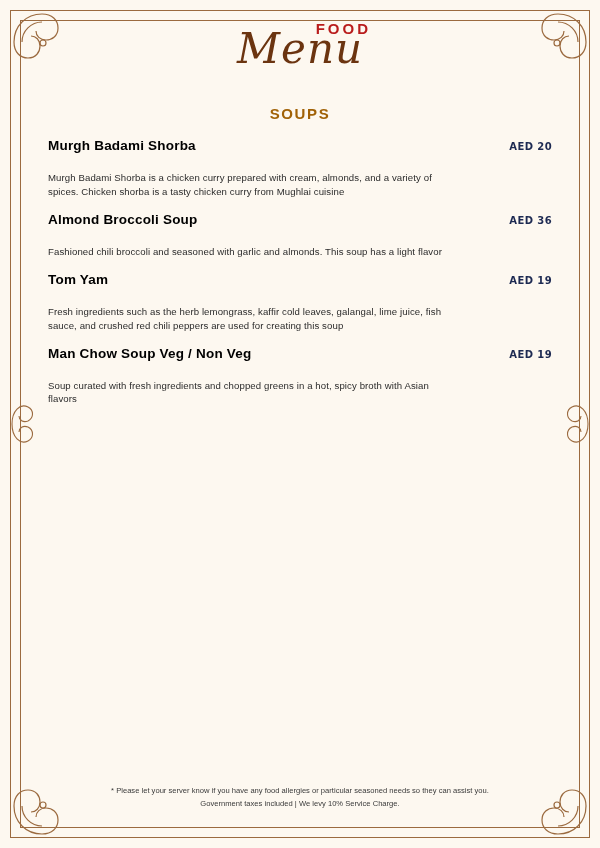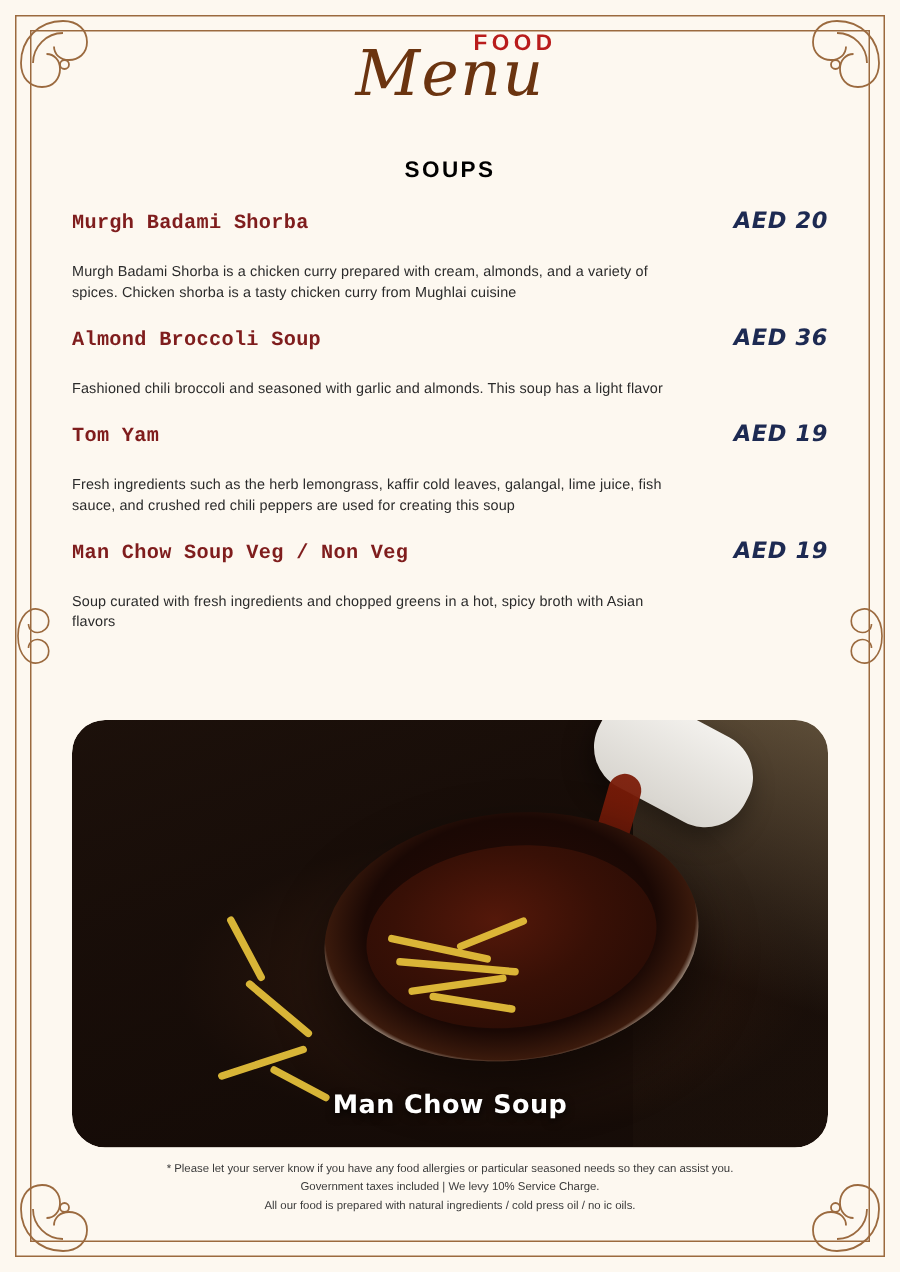--- a/index.html
+++ b/index.html
@@ -94,55 +94,54 @@
 
   .section-title {
     position: absolute;
     left: 0;
     right: 0;
     top: 105px;
     text-align: center;
     font-size: 15px;
     font-weight: 700;
     letter-spacing: 1.6px;
-    color: #000000;
+    color: #a16207;
   }
 
   
   .items {
     position: absolute;
     left: 48px;
     right: 48px;
     top: 138px;
   }
   .item {
     margin-bottom: 13px;
     position: relative;
   }
   .item-head {
     display: flex;
     align-items: baseline;
     justify-content: space-between;
   }
   .item-name {
-    font-family: Liberation Mono, monospace;
+    font-family: Liberation Sans, sans-serif;
     font-size: 13.5px;
-    color: #7f1d1d;
+    color: #000000;
     font-weight: 600;
     letter-spacing: 0.2px;
   }
   .item-price {
     font-family: "DejaVu Sans", sans-serif;
-    font-size: 15px;
+    font-size: 10px;
     color: #1d2a52;
     font-weight: 700;
     letter-spacing: 0.4px;
     white-space: nowrap;
     padding-left: 16px;
-    font-style: italic;
   }
   .item-desc {
     margin-top: 18px;
     font-size: 9.6px;
     line-height: 1.45;
     color: #2b2b2b;
     max-width: 405px;
     letter-spacing: 0.1px;
   }
 
@@ -358,44 +357,19 @@
     <div class="item">
       <div class="item-head">
         <div class="item-name">Man Chow Soup Veg / Non Veg</div>
         <div class="item-price">AED 19</div>
       </div>
       <div class="item-desc">Soup curated with fresh ingredients and chopped greens in a hot, spicy broth with Asian flavors</div>
     </div>
 
   </div>
 
-  <div class="photo-wrap">
-    <div class="photo"></div>
-    <div class="photo-corner-light"></div>
-
-    <div class="sauce-bottle"></div>
-    <div class="sauce-stream"></div>
-
-    <div class="bowl">
-      <div class="bowl-rim"></div>
-      <div class="soup"></div>
-    </div>
-
-    <div class="noodle" style="left:210px;top:150px;width:70px;height:5px;transform:rotate(12deg);"></div>
-    <div class="noodle" style="left:216px;top:162px;width:82px;height:5px;transform:rotate(5deg);"></div>
-    <div class="noodle" style="left:224px;top:174px;width:66px;height:5px;transform:rotate(-8deg);"></div>
-    <div class="noodle" style="left:238px;top:186px;width:58px;height:5px;transform:rotate(9deg);"></div>
-    <div class="noodle" style="left:255px;top:140px;width:50px;height:5px;transform:rotate(-22deg);"></div>
-    <div class="noodle" style="left:92px;top:150px;width:48px;height:5px;transform:rotate(62deg);"></div>
-    <div class="noodle" style="left:110px;top:190px;width:56px;height:5px;transform:rotate(40deg);"></div>
-    <div class="noodle" style="left:96px;top:226px;width:62px;height:5px;transform:rotate(-18deg);"></div>
-    <div class="noodle" style="left:130px;top:240px;width:44px;height:5px;transform:rotate(28deg);"></div>
-
-    <div class="photo-caption">Man Chow Soup</div>
-  </div>
 
   <div class="footer">
     <div>* Please let your server know if you have any food allergies or particular seasoned needs so they can assist you.</div>
     <div>Government taxes included | We levy 10% Service Charge.</div>
-    <div>All our food is prepared with natural ingredients / cold press oil / no ic oils.</div>
   </div>
 
 </div>
 
 </body></html>

